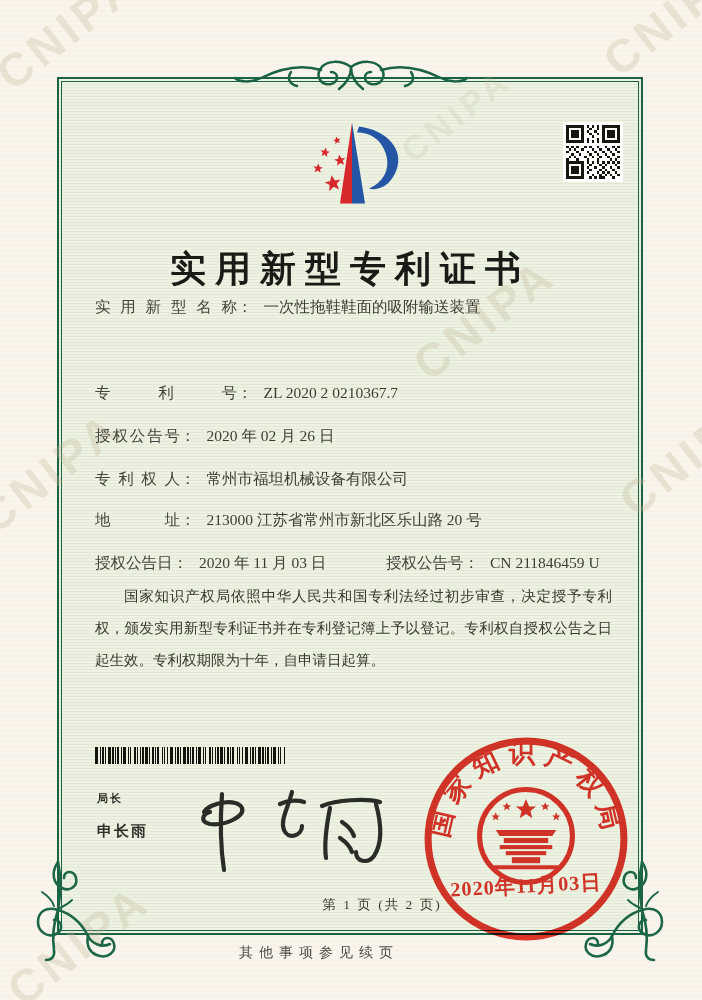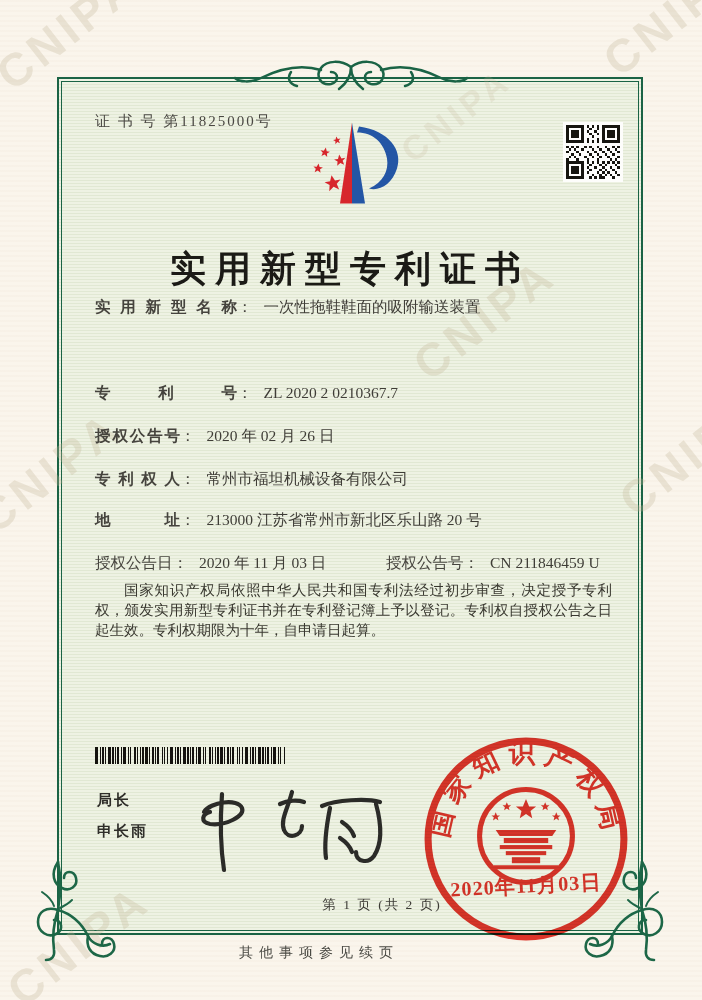--- a/index.html
+++ b/index.html
@@ -35,35 +35,35 @@
   .qr{
     position:absolute; left:563px; top:122px; width:60px; height:60px;
     background:#fdfdfb; padding:0; box-sizing:border-box;
   }
   .qr svg{position:absolute; left:3px; top:3px;}
   .title{
     position:absolute; left:57px; top:205px; width:586px; text-align:center;
     font-size:36px; font-weight:700; letter-spacing:9px; color:#1b1a16;margin-top:40px;
   }
   .frow{position:absolute; left:95px; font-size:15.5px; white-space:nowrap; color:#45433d;}
-  .flabel{display:inline-block; text-align:justify; text-align-last:justify; vertical-align:top; color:#45433d;font-weight:bold;}
+  .flabel{display:inline-block; text-align:justify; text-align-last:justify; vertical-align:top; color:#45433d;}
   .flabel.wide{width:142px;}
   .flabel.narrow{width:85px;}
   .fcolon{margin-right:11px;}
   .fvalue{color:#3f3d37;text-align:center;}
   .grant2{position:absolute; left:271px; top:0; white-space:nowrap;margin-left:20px;}
   .paras{
     position:absolute; left:95px; top:580px; width:517px;
-    font-size:14.5px; line-height:20px; color:#38372f; text-align:justify;
+    font-size:14.5px; line-height:32px; color:#38372f; text-align:justify;
   }
   .paras p{margin:0; text-indent:2em;}
   .barcode{position:absolute; left:95px; top:747px;}
   .signer-title{
     position:absolute; left:97px; top:791px; font-family:"Liberation Sans", sans-serif;
-    font-weight:700; font-size:15px; letter-spacing:2px; color:#2f2e2a;
+    font-weight:700; font-size:11px; letter-spacing:2px; color:#2f2e2a;
   }
   .signer-name{
     position:absolute; left:97px; top:822px; font-family:"Liberation Sans", sans-serif;
     font-weight:700; font-size:15px; letter-spacing:2px; color:#2f2e2a;
   }
   .sig{position:absolute; left:180px; top:782px;}
   .seal{
     position:absolute; left:420px; top:733px; width:212px; height:212px; z-index:5;
     opacity:.92; mix-blend-mode:multiply;
   }
@@ -127,21 +127,20 @@
     </svg>
   <svg class="orn" style="left:28px; top:852px;" width="100" height="115" viewBox="0 0 100 115">
       <use href="#flourish"></use>
     </svg>
   <svg class="orn" style="left:572px; top:852px; transform:scaleX(-1);" width="100" height="115" viewBox="0 0 100 115">
       <use href="#flourish"></use>
     </svg>
 
   <div class="content">
 
-    <div class="certno">证 书 号 第11825000号</div>
 
     <svg class="logo" width="130" height="96" viewBox="0 0 130 95">
       <g fill="#d7262c">
         <use href="#star5" transform="translate(52,30) scale(0.40) rotate(-12)"></use>
         <use href="#star5" transform="translate(40,42) scale(0.50) rotate(10)"></use>
         <use href="#star5" transform="translate(55,50) scale(0.60) rotate(-8)"></use>
         <use href="#star5" transform="translate(33,58) scale(0.50) rotate(6)"></use>
         <use href="#star5" transform="translate(48,73) scale(0.85) rotate(-10)"></use>
       </g>
       <polygon points="67,12 55,93 67,93" fill="#d7262c"></polygon>

